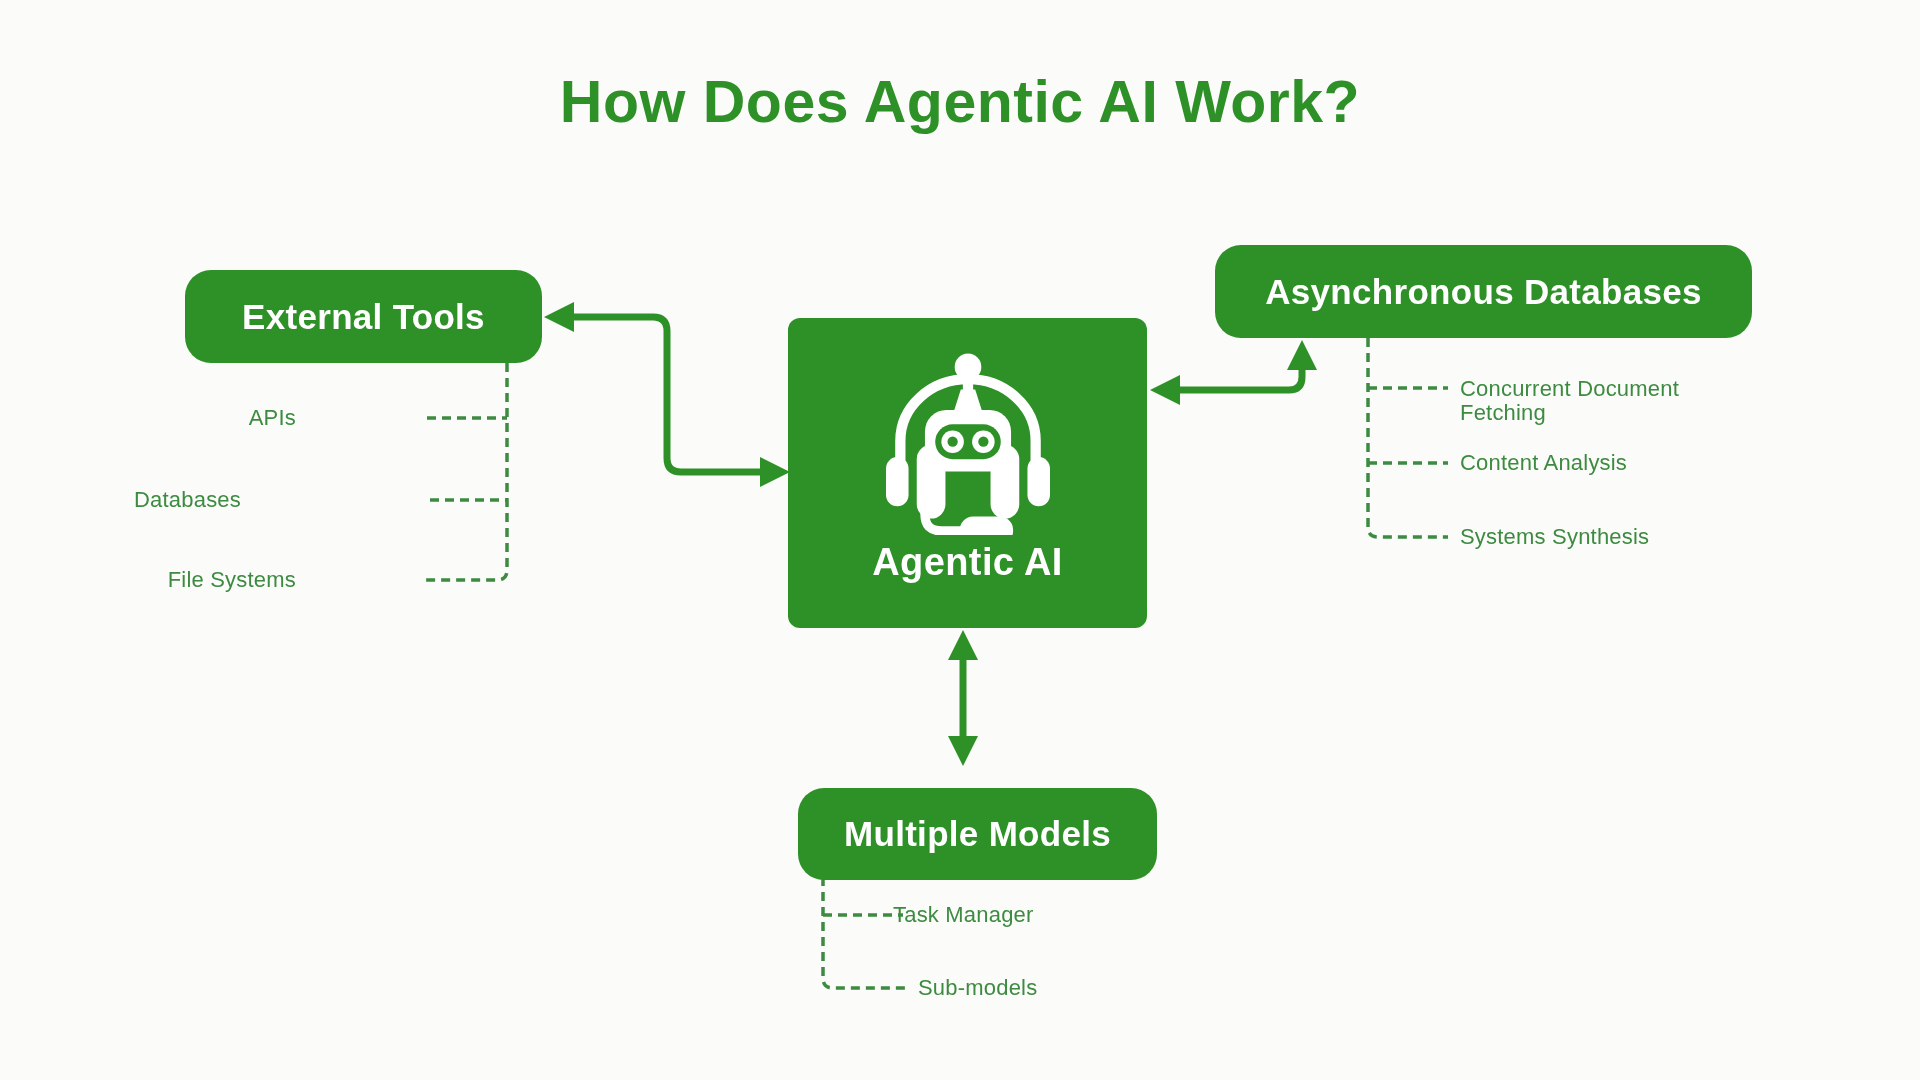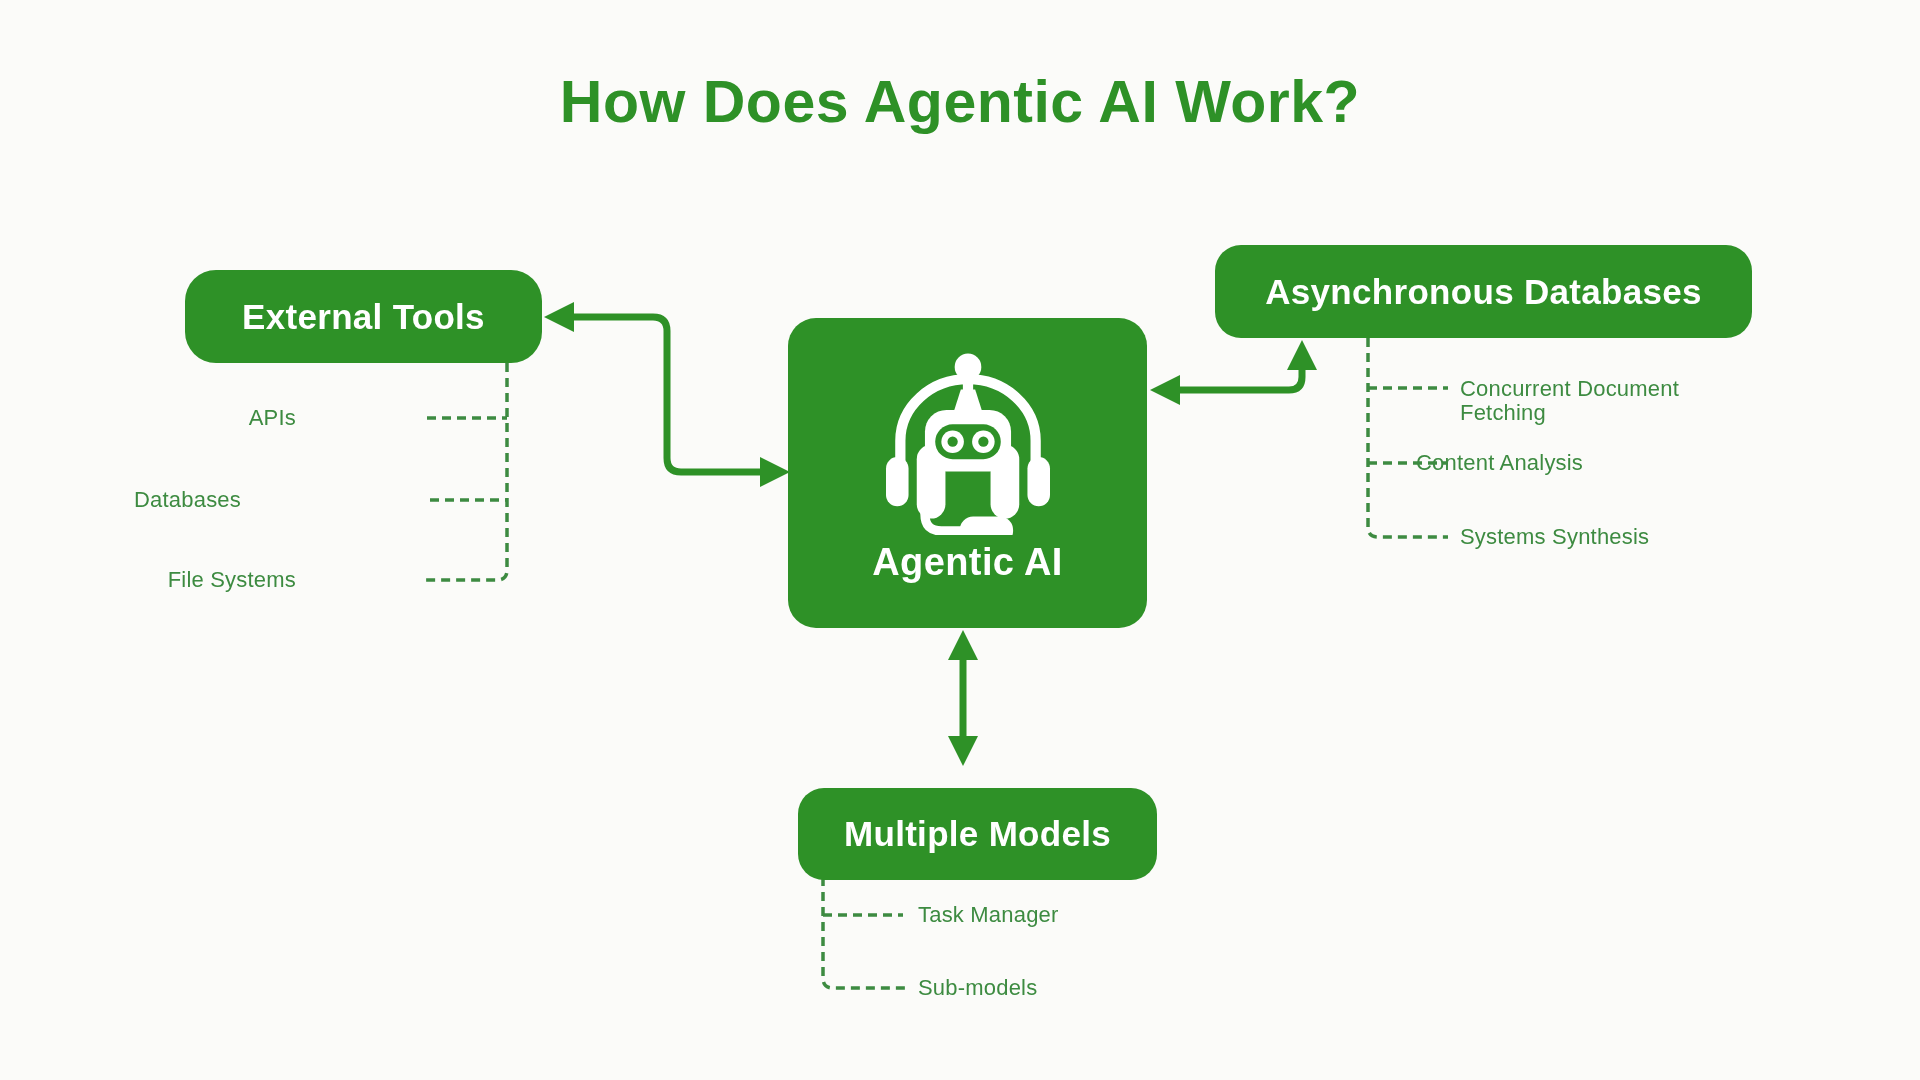--- a/index.html
+++ b/index.html
@@ -25,27 +25,27 @@
   .connector-layer{position:absolute;left:0;top:0;width:1920px;height:1080px;}
   .conn{stroke:var(--green);stroke-width:7;fill:none;stroke-linecap:round;}
   .head{fill:var(--green);stroke:none;}
   .dash{stroke:var(--green2);stroke-width:3.5;fill:none;stroke-dasharray:9 6;}
 
   .node{
     position:absolute;background:var(--green);border-radius:26px;
     display:flex;align-items:center;justify-content:center;
     color:var(--white);font-weight:bold;font-size:35px;letter-spacing:0.3px;
   }
-  .node-external{left:185px;top:270px;width:357px;height:93px;border-radius:31px;}
+  .node-external{left:185px;top:270px;width:357px;height:93px;}
   .node-async{left:1215px;top:245px;width:537px;height:93px;}
   .node-models{left:798px;top:788px;width:359px;height:92px;}
 
   .node-center{
     position:absolute;left:788px;top:318px;width:359px;height:310px;
-    background:var(--green);border-radius:28px;
+    background:var(--green);border-radius:12px;
   }
   .center-label{
     position:absolute;left:0;right:0;top:218px;height:52px;
     text-align:center;color:var(--white);font-weight:bold;font-size:38px;
     line-height:52px;letter-spacing:0.4px;
   }
   .robot-svg{position:absolute;left:75px;top:12px;width:210px;height:205px;}
 
   .leaf{
     position:absolute;transform:translateY(-50%);
@@ -102,27 +102,27 @@
     <span>External Tools</span>
   </div>
   <div class="leaf leaf-right-align" style="right:1503px;top:418px;">APIs</div>
   <div class="leaf leaf-right-align" style="right:1558px;top:500px;">Databases</div>
   <div class="leaf leaf-right-align" style="right:1503px;top:580px;">File Systems</div>
 
   <div class="node node-async">
     <span>Asynchronous Databases</span>
   </div>
   <div class="leaf" style="left:1460px;top:401px;width:270px;">Concurrent Document Fetching</div>
-  <div class="leaf" style="left:1416px;top:463px;">Content Analysis</div>
+  <div class="leaf" style="left:1460px;top:463px;">Content Analysis</div>
   <div class="leaf" style="left:1460px;top:537px;">Systems Synthesis</div>
 
   <div class="node node-models">
     <span>Multiple Models</span>
   </div>
-  <div class="leaf" style="left:918px;top:915px;">Task Manager</div>
+  <div class="leaf" style="left:893px;top:915px;">Task Manager</div>
   <div class="leaf" style="left:918px;top:988px;">Sub-models</div>
 
   <div class="node-center">
     <svg class="robot-svg" viewBox="0 0 200 200" xmlns="http://www.w3.org/2000/svg">
 
       <path d="M 34 138 V 108 A 66 60 0 0 1 166 108 V 138" fill="none" stroke="#FFFFFF" stroke-width="10" stroke-linecap="round"></path>
 
       <rect x="20" y="124" width="22" height="48" rx="11" fill="#FFFFFF"></rect>
       <rect x="158" y="124" width="22" height="48" rx="11" fill="#FFFFFF"></rect>
 

